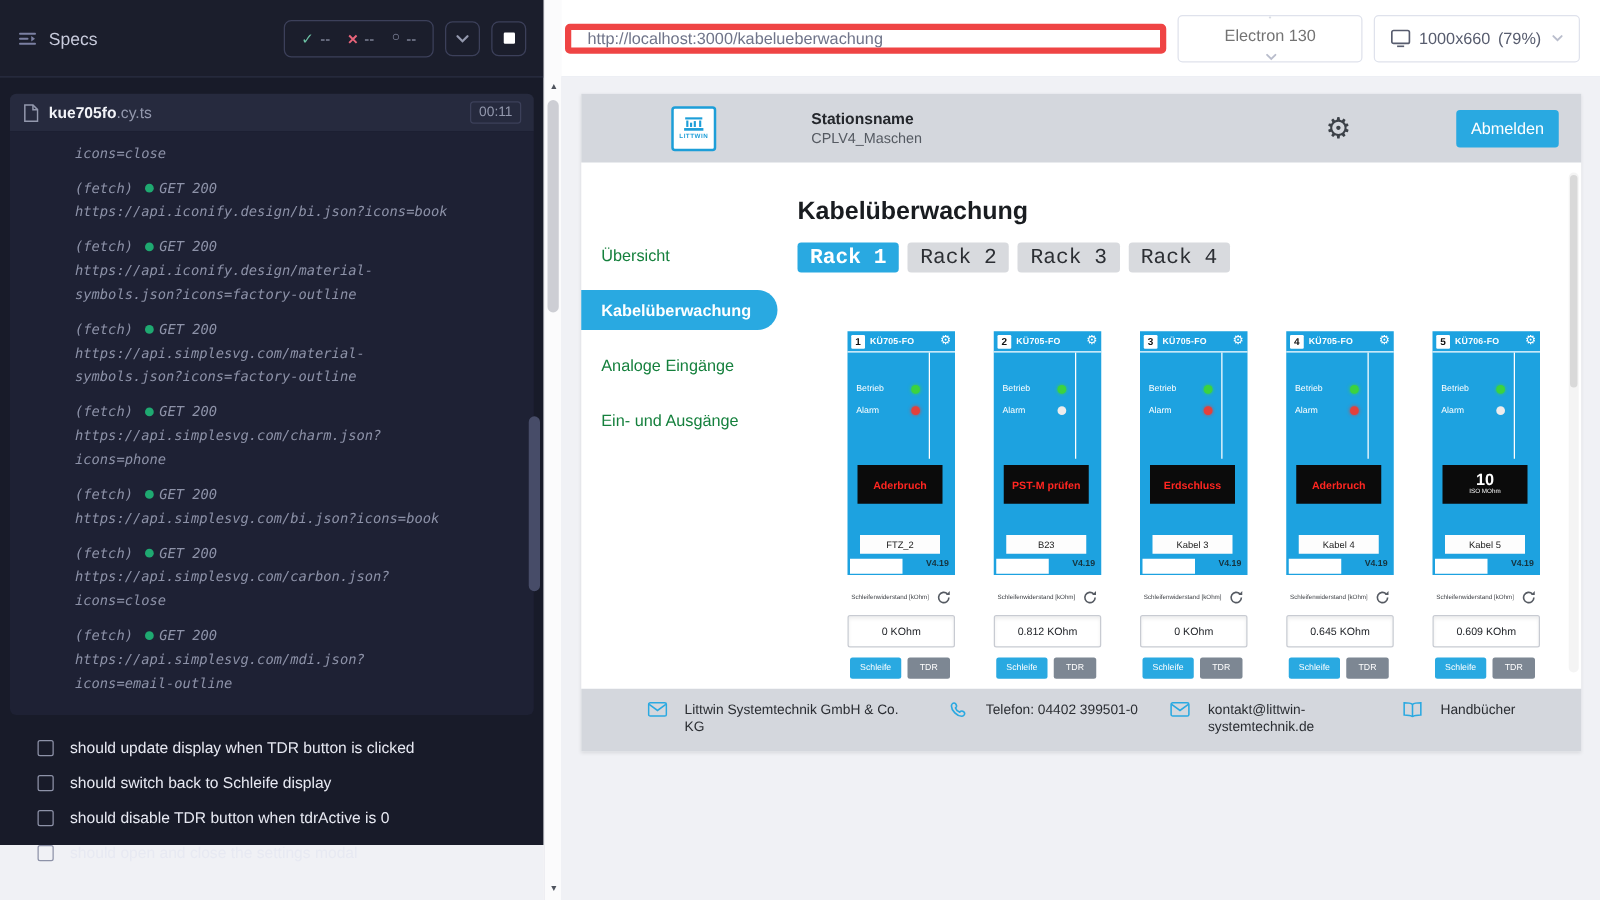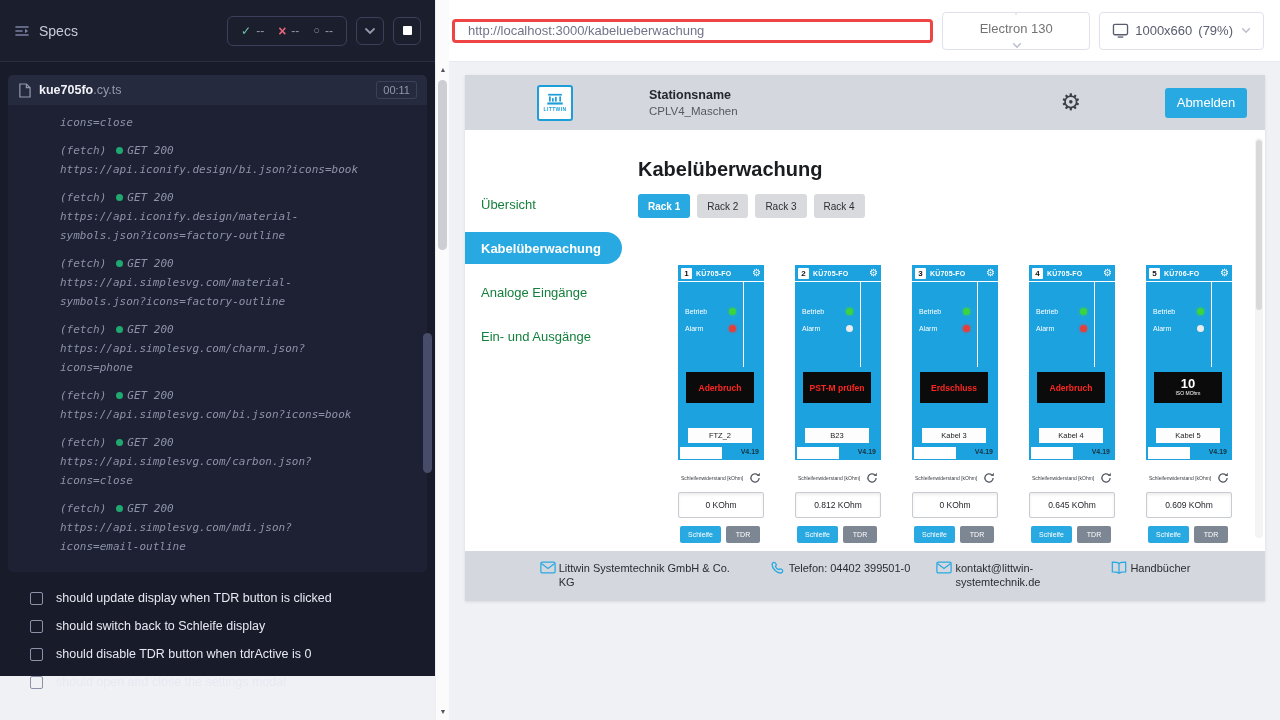--- a/index.html
+++ b/index.html
@@ -55,21 +55,21 @@
     color:#4f545e;line-height:10px;}
   .page-scrollbar .arr.up{top:65px;}
   .page-scrollbar .arr.down{bottom:3px;}
   .ps-thumb{position:absolute;left:2px;right:2px;top:80px;height:170px;background:#cdced4;
     border-radius:6px;}
 
   
   .aut{position:absolute;left:449px;top:0;right:0;height:720px;}
   .aut-topbar{height:62px;background:#fff;border-bottom:1px solid #e8eaf1;display:flex;
     align-items:center;padding:0 16px 0 3px;gap:9px;box-sizing:border-box;}
-  .url-bar{flex:1;height:24px;border:3px solid #ef4444;border-radius:4px;display:flex;
+  .url-bar{flex:1;height:24px;border:5px solid #ef4444;border-radius:4px;display:flex;
     align-items:center;padding:0 13px;color:#6f7489;font-size:13px;background:#fff;
     box-sizing:border-box;white-space:nowrap;overflow:hidden;}
   .select{height:38px;border:1px solid #dfe2ec;border-radius:4px;display:flex;align-items:center;
     gap:6px;padding:0 12px;background:#fff;font-size:13px;box-sizing:border-box;flex:none;}
   .select.browser{color:#737373;min-width:148px;flex-direction:column;}
   .select.viewport{color:#575c6e;}
   .select .chev{color:#b9bdcc;margin-left:2px;display:flex;}
 
   .stage{position:absolute;top:62px;left:0;right:0;bottom:0;background:#f0f1f5;}
   .app{position:absolute;left:16px;top:13px;width:800px;height:526px;background:#fff;
@@ -89,22 +89,22 @@
 
   .app-body{flex:1;display:flex;min-height:0;}
   .app-nav{width:157px;flex:none;padding-top:58px;box-sizing:border-box;}
   .nav-item{height:32px;display:flex;align-items:center;padding-left:16px;font-size:13px;
     color:#15803d;margin-bottom:12px;cursor:pointer;box-sizing:border-box;}
   .nav-item.active{background:#29a9e1;color:#fff;font-weight:bold;border-radius:0 16px 16px 0;}
 
   .content{flex:1;position:relative;padding:28px 0 0 16px;box-sizing:border-box;}
   .content h1{margin:0;font-size:20px;font-weight:600;color:#191c20;}
   .tabs{display:flex;gap:7px;margin-top:13px;}
-  .tab{height:24px;padding:0 10px;border:none;border-radius:3px;font-size:10px;
-    background:#d8dade;color:#2c2f34;}
+  .tab{height:24px;padding:0 10px;border:none;border-radius:3px;font-size:17px;
+    background:#d8dade;color:#2c2f34;font-family:Liberation Mono, monospace;}
   .tab.active{background:#29a9e1;color:#fff;font-weight:bold;}
 
   .cards{display:flex;gap:31px;margin-top:47px;margin-left:40px;}
   .card-col{width:86px;flex:none;}
   .device{position:relative;height:195px;background:#1da2e0;}
   .d-head{position:absolute;top:0;left:0;right:0;height:16px;border-bottom:1px solid #fff;
     display:flex;align-items:center;}
   .d-num{margin-left:3px;width:11px;height:11px;background:#fff;color:#111;font-size:8px;
     font-weight:bold;display:flex;align-items:center;justify-content:center;border-radius:1px;flex:none;}
   .d-model{margin-left:4px;font-size:7px;font-weight:bold;color:#fff;letter-spacing:.2px;white-space:nowrap;}
@@ -142,21 +142,21 @@
   .b-tdr{width:34px;height:17px;background:#7d8793;color:#fff;border:none;border-radius:2px;
     font-size:7px;padding:0;}
 
   .content-sb{position:absolute;right:2px;top:8px;height:400px;width:8px;background:#f4f4f4;
     border-radius:4px;}
   .csb-thumb{position:absolute;left:1px;right:1px;top:2px;height:170px;background:#d9d9d9;
     border-radius:4px;}
 
   .app-footer{height:50px;background:#d4d7dd;flex:none;display:flex;align-items:flex-start;
     justify-content:center;gap:26px;padding:10px 10px 0;box-sizing:border-box;}
-  .f-item{display:flex;align-items:flex-start;gap:3px;justify-content:flex-end;}
+  .f-item{display:flex;align-items:flex-start;gap:14px;justify-content:flex-end;}
   .f-item svg{flex:none;margin-top:0;}
   .f-text{font-size:11px;color:#2a2d32;line-height:14px;}
   .f-text.w1{max-width:186px;}
   .f-text.w2{max-width:128px;}
   .f-text.w3{max-width:130px;}
 </style>
 </head>
 <body>
 
 <div class="screen">

